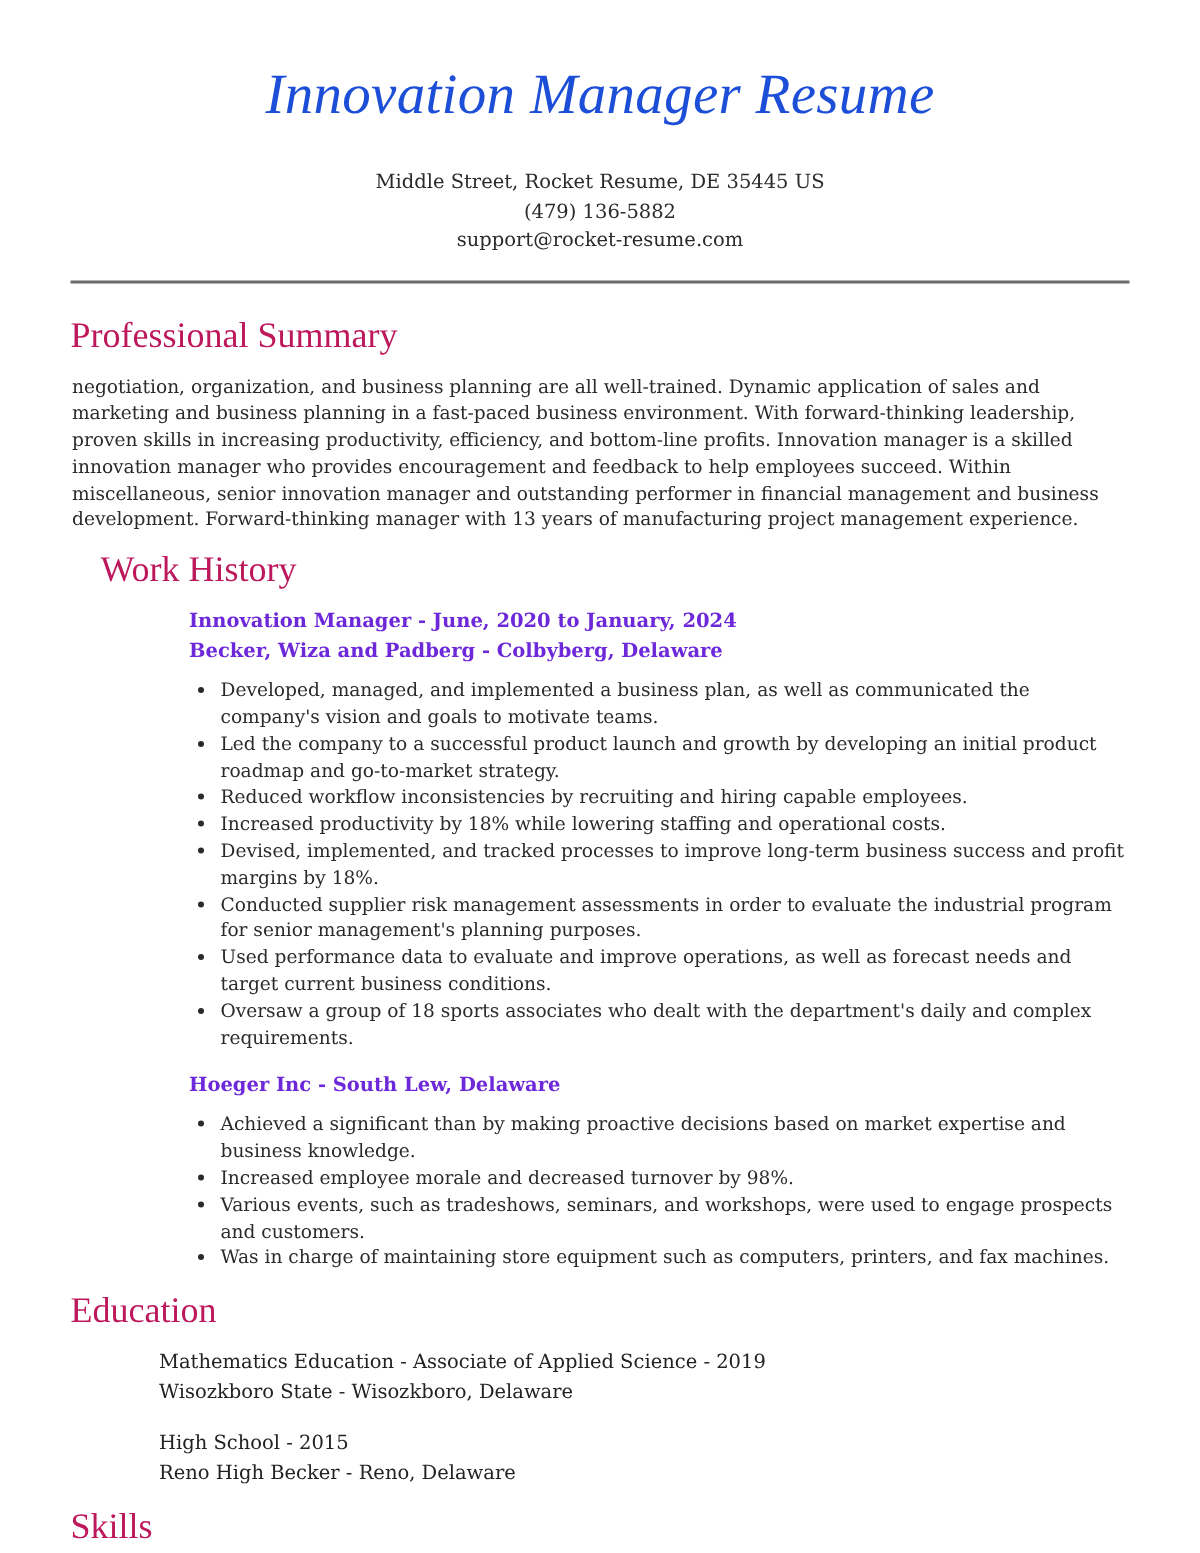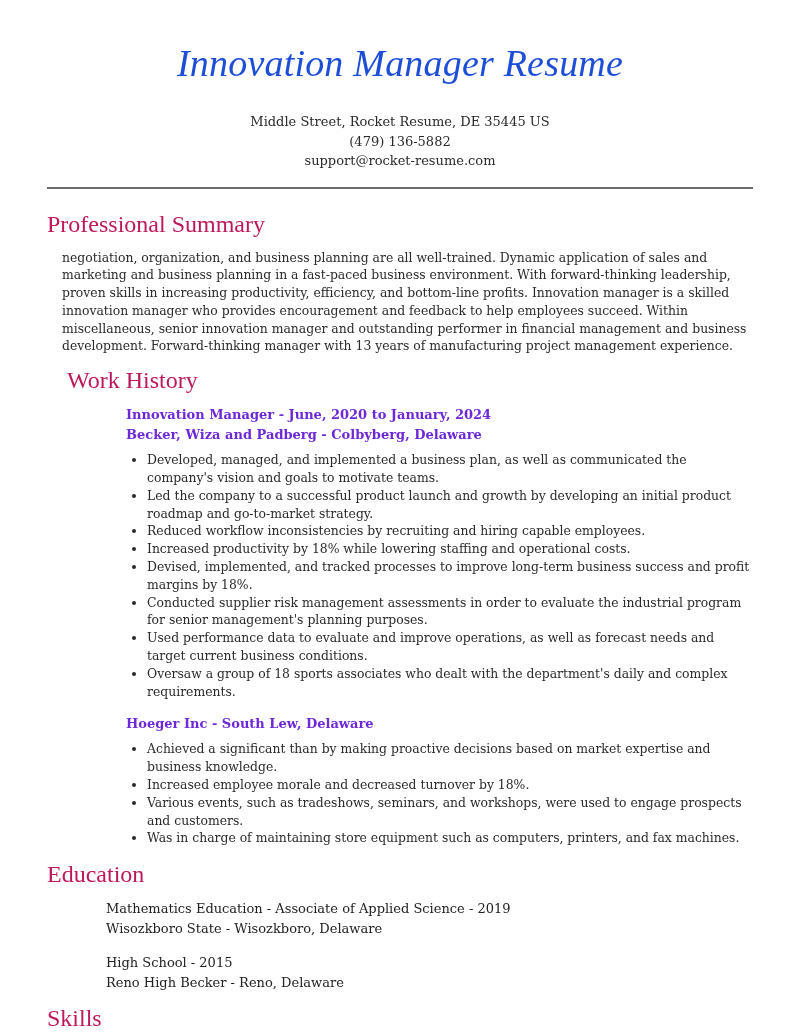--- a/index.html
+++ b/index.html
@@ -17,21 +17,21 @@
     }
     .contact { margin-top: 26px; font-size: 13px; line-height: 19.5px; color: #2a2a2a; }
     .divider { margin: 16px 47px 0 47px; border: 0; border-top: 2px solid #6b6b6b; height: 0; }
     .section-title {
       font-family: "Liberation Serif", "DejaVu Serif", serif;
       font-size: 24px; font-weight: normal; color: #be185d;
       margin: 0 0 0 47px; line-height: 34px;
     }
     .s-summary { margin-top: 18px; }
     .summary-text {
-      margin: 8px 47px 0 62px; font-size: 12.4px; line-height: 17.8px; color: #2a2a2a;
+      margin: 8px 47px 0 48px; font-size: 12.4px; line-height: 17.8px; color: #2a2a2a;
     }
     .s-work { margin-top: 8px; margin-left: 20px; }
     .job { margin: 0 47px 0 106px; }
     .job-line { font-size: 13px; line-height: 20px; color: #6d28d9; font-weight: bold; }
     .job-first { margin-top: 8px; }
     .bullets { margin: 6px 0 0 0; padding-left: 21px; }
     .bullets li { font-size: 12.4px; line-height: 17.8px; color: #2a2a2a; margin: 0; }
     .job2 { margin-top: 14px; }
     .s-edu { margin-top: 10px; }
     .edu { margin: 8px 47px 0 106px; }
@@ -75,21 +75,21 @@
         <li>Conducted supplier risk management assessments in order to evaluate the industrial program for senior management's planning purposes.</li>
         <li>Used performance data to evaluate and improve operations, as well as forecast needs and target current business conditions.</li>
         <li>Oversaw a group of 18 sports associates who dealt with the department's daily and complex requirements.</li>
       </ul>
     </div>
 
     <div class="job job2">
       <div class="job-line">Hoeger Inc - South Lew, Delaware</div>
       <ul class="bullets">
         <li>Achieved a significant than by making proactive decisions based on market expertise and business knowledge.</li>
-        <li>Increased employee morale and decreased turnover by 18%.</li>
+        <li>Increased employee morale and decreased turnover by 98%.</li>
         <li>Various events, such as tradeshows, seminars, and workshops, were used to engage prospects and customers.</li>
         <li>Was in charge of maintaining store equipment such as computers, printers, and fax machines.</li>
       </ul>
     </div>
   </section>
 
   <section class="s-edu">
     <h2 class="section-title">Education</h2>
     <div class="edu">
       <div class="edu-line">Mathematics Education - Associate of Applied Science - 2019</div>

